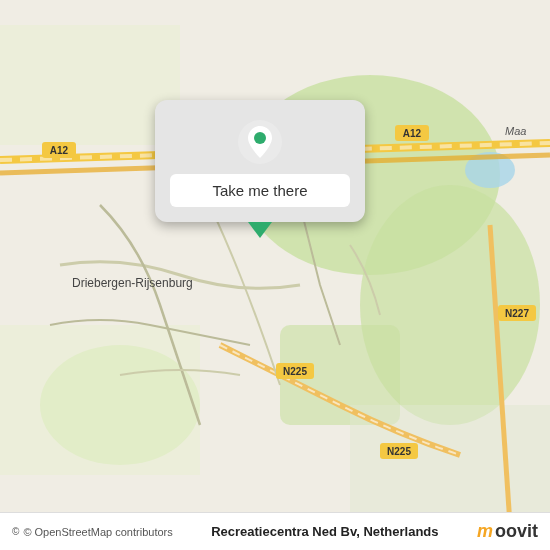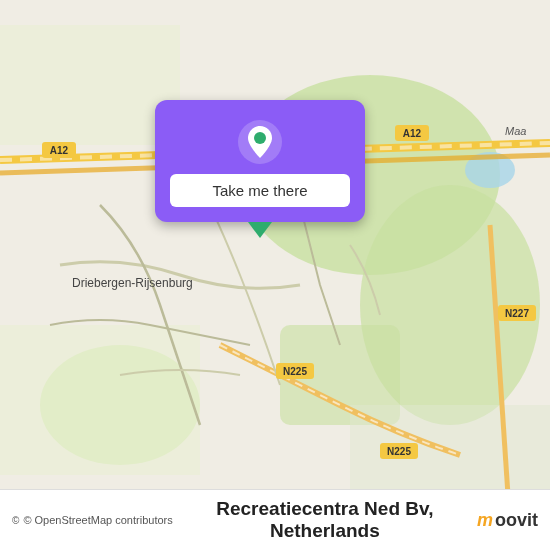--- a/index.html
+++ b/index.html
@@ -35,21 +35,21 @@
       width: 100%;
       height: 100%;
     }
 
     
     #popup-card {
       position: absolute;
       top: 100px;
       left: 155px;
       width: 210px;
-      background: #8b5cf6;
+      background: #e5e5e5;
       border-radius: 12px;
       padding: 20px 15px 15px 15px;
       display: flex;
       flex-direction: column;
       align-items: center;
       box-shadow: 0 4px 12px rgba(0,0,0,0.3);
       z-index: 100;
     }
 
     #popup-card::after {
@@ -101,21 +101,21 @@
 
     #bottom-left {
       display: flex;
       align-items: center;
       gap: 4px;
       font-size: 11px;
       color: #555;
     }
 
     #location-name {
-      font-size: 19px;
+      font-size: 13px;
       font-weight: 600;
       color: #222;
       flex: 1;
       text-align: center;
     }
 
     #moovit-logo {
       font-size: 18px;
       font-weight: 700;
       color: #333;

